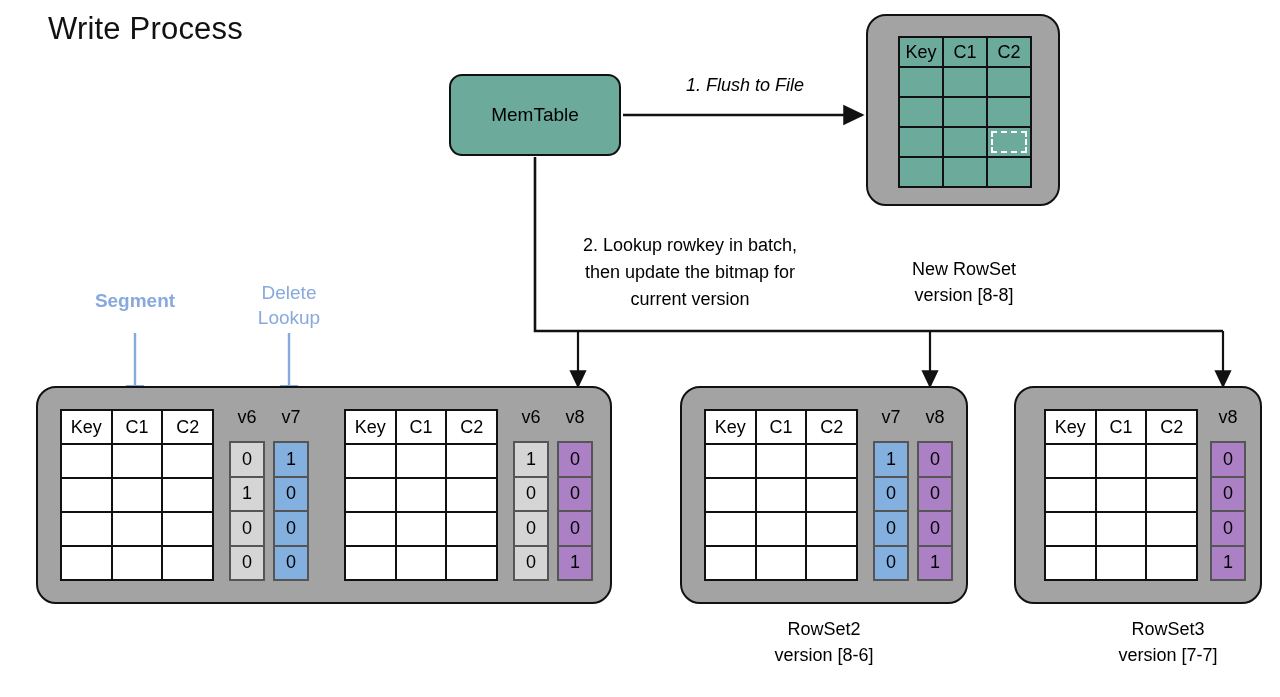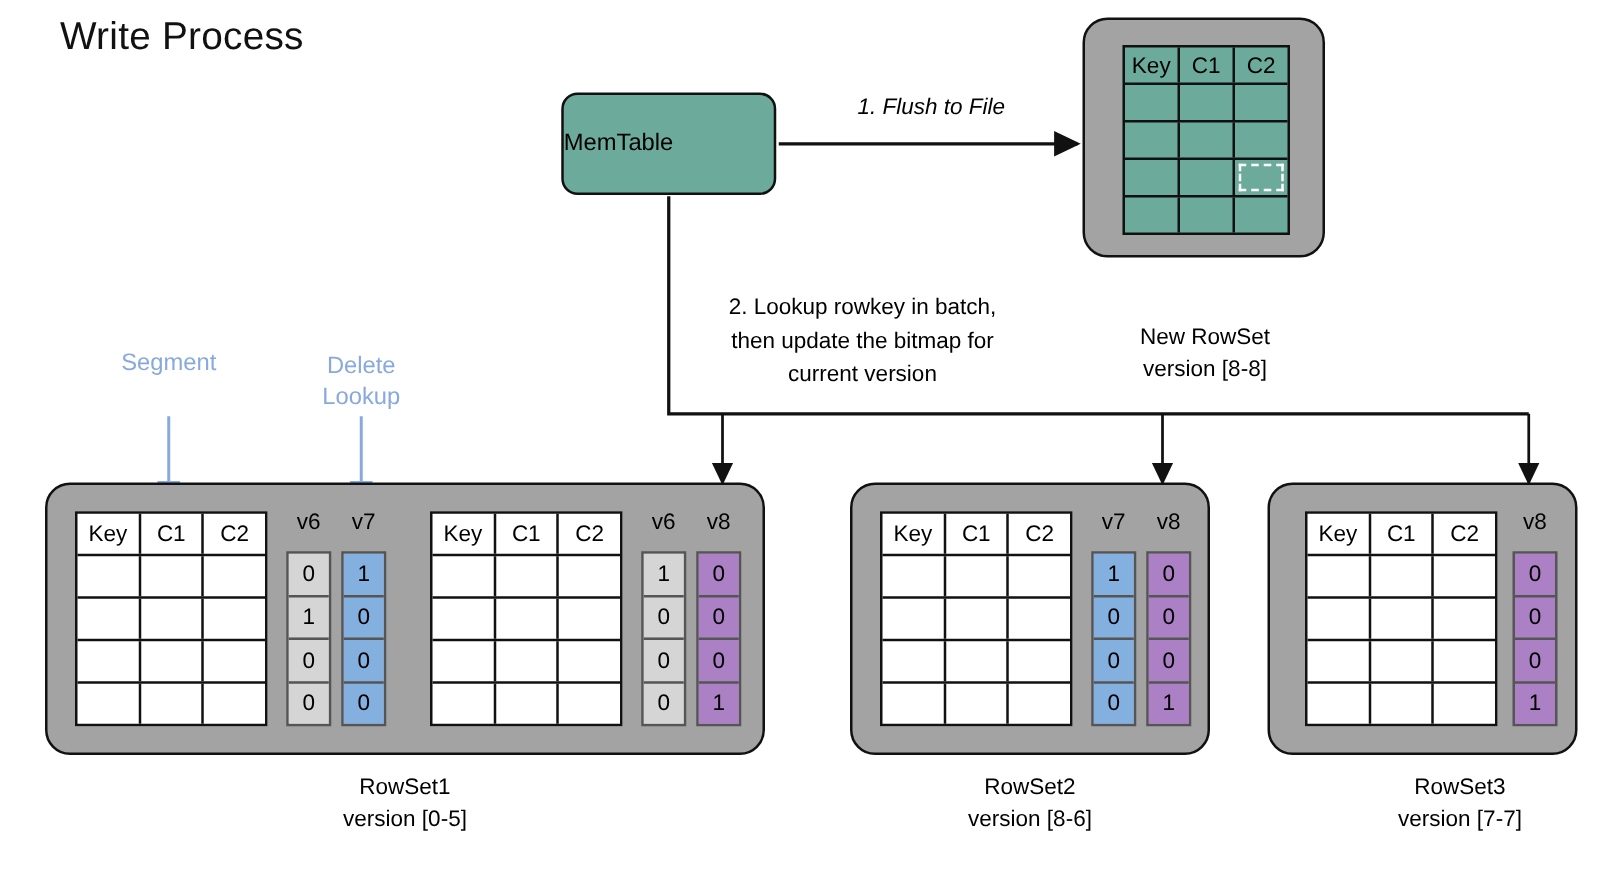--- a/index.html
+++ b/index.html
@@ -25,21 +25,21 @@
   
   #wires{position:absolute;left:0;top:0;width:1280px;height:697px;pointer-events:none;}
 
   
   .memtable{
     position:absolute;
     left:449px;top:74px;width:172px;height:82px;
     background:#6cab9c;
     border:2.5px solid #111;
     border-radius:13px;
-    display:flex;align-items:center;
+    display:flex;align-items:center;justify-content:center;
     font-size:19px;
     box-sizing:border-box;
   }
 
   
   .rounded-box{
     position:absolute;
     border:2.5px solid #111;
     border-radius:20px;
     background:#a3a3a3;
@@ -150,21 +150,21 @@
     <path d="M289,333 L289,402" stroke="#87a9dd" stroke-width="2.4" fill="none" marker-end="url(#ah-blue)"></path>
   </svg>
 
   <div class="title">Write Process</div>
 
   <div class="step-label" style="left:655px;top:72px;width:180px;font-style:italic;">1. Flush to File</div>
   <div class="step-label" style="left:545px;top:232px;width:290px;">2. Lookup rowkey in batch,
 then update the bitmap for
 current version</div>
 
-  <div class="annot" style="left:75px;top:278px;width:120px;">Segment</div>
+  <div class="annot" style="left:75px;top:288px;width:120px;font-weight:bold;">Segment</div>
   <div class="annot" style="left:239px;top:280px;width:100px;">Delete
 Lookup</div>
 
   <div class="memtable">
     <span>MemTable</span>
   </div>
 
   <div class="rounded-box" style="left:866px;top:14px;width:194px;height:192px;">
     <div class="grid teal" id="new-rowset-grid" style="left:30px;top:20px;width:134px;height:152px;">
         <div class="row">
@@ -276,22 +276,20 @@
         <div class="bit">0</div>
       </div>
     <div class="bmlabel" style="left:519px;top:19px;width:36px;" id="rs1-s2-b2-lbl">v8</div>
     <div class="bmcol purple" id="rs1-s2-b2" style="left:519px;top:53px;width:36px;height:140px;">
         <div class="bit">0</div>
         <div class="bit">0</div>
         <div class="bit">0</div>
         <div class="bit">1</div>
       </div>
   </div>
-  <div class="caption" style="left:234px;top:616px;width:180px;">RowSet1
-version [0-5]</div>
 
   <div class="rounded-box" style="left:680px;top:386px;width:288px;height:218px;">
     <div class="grid" id="rs2-seg1-grid" style="left:22px;top:21px;width:154px;height:172px;">
         <div class="row">
           <div class="cell hdr">Key</div>
           <div class="cell hdr">C1</div>
           <div class="cell hdr">C2</div>
         </div>
         <div class="row">
           <div class="cell"></div>

